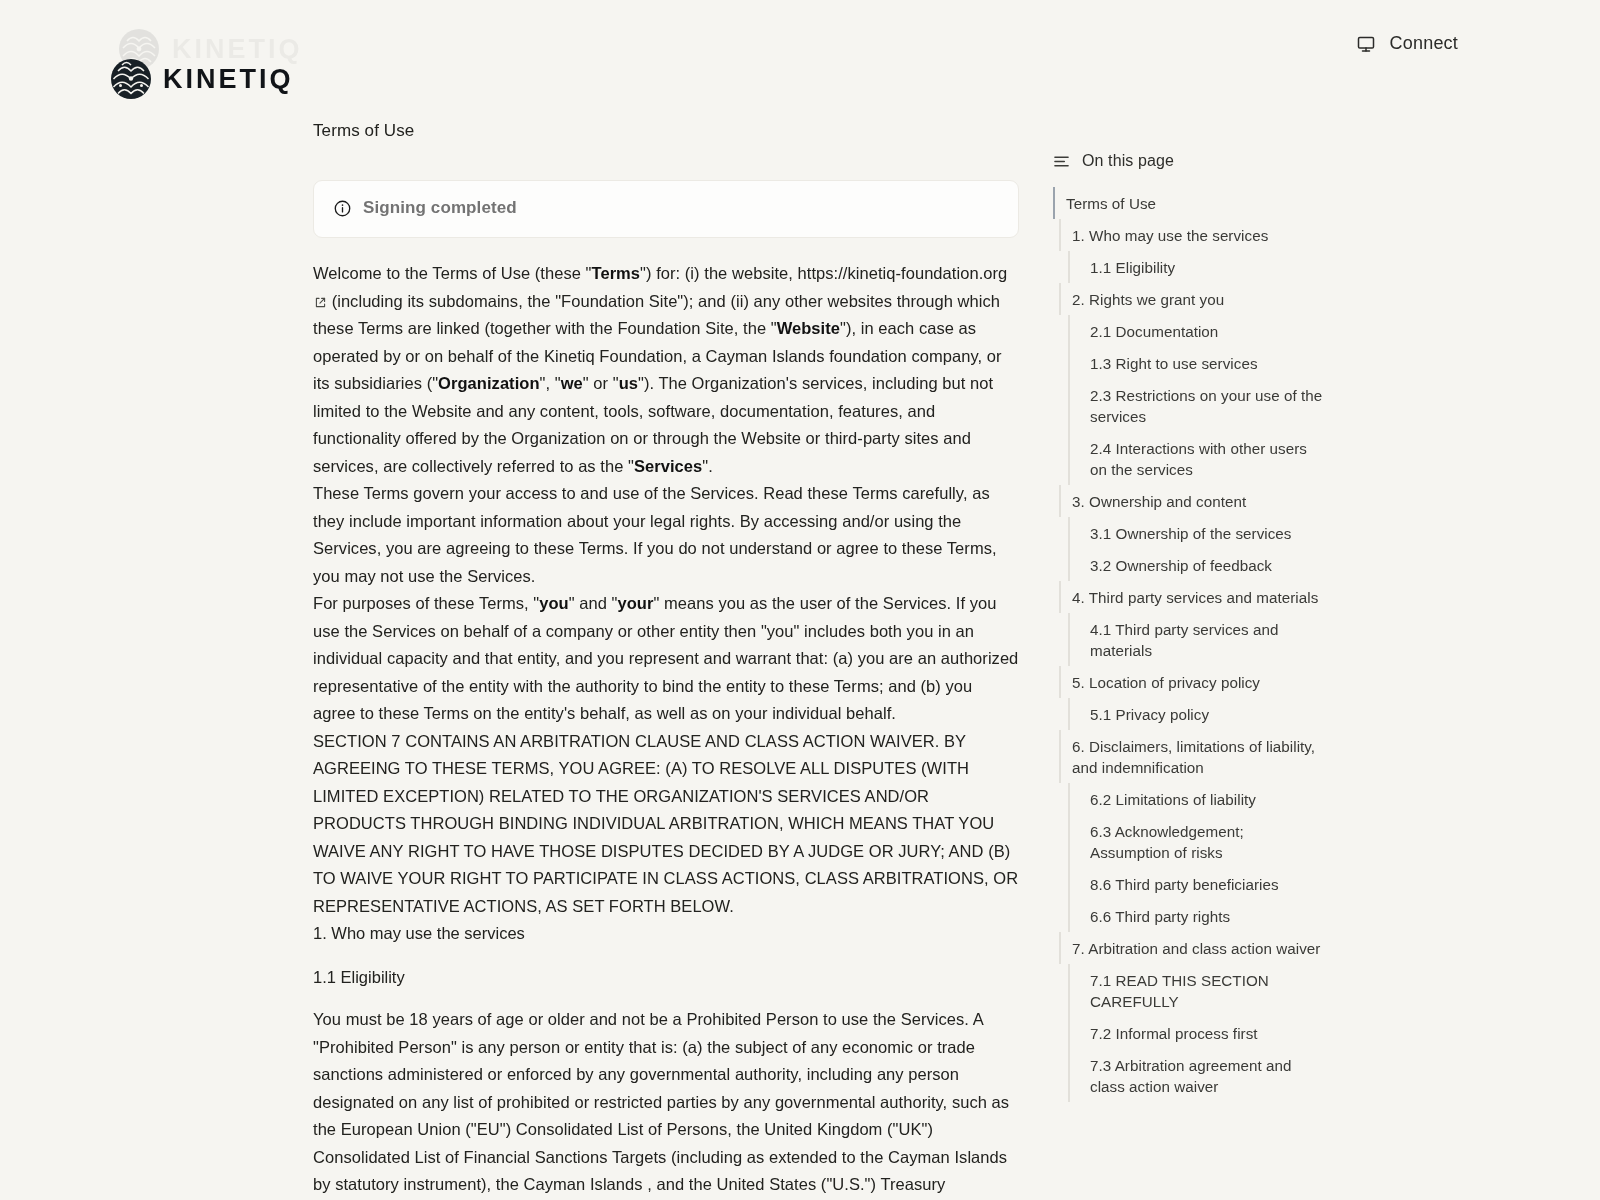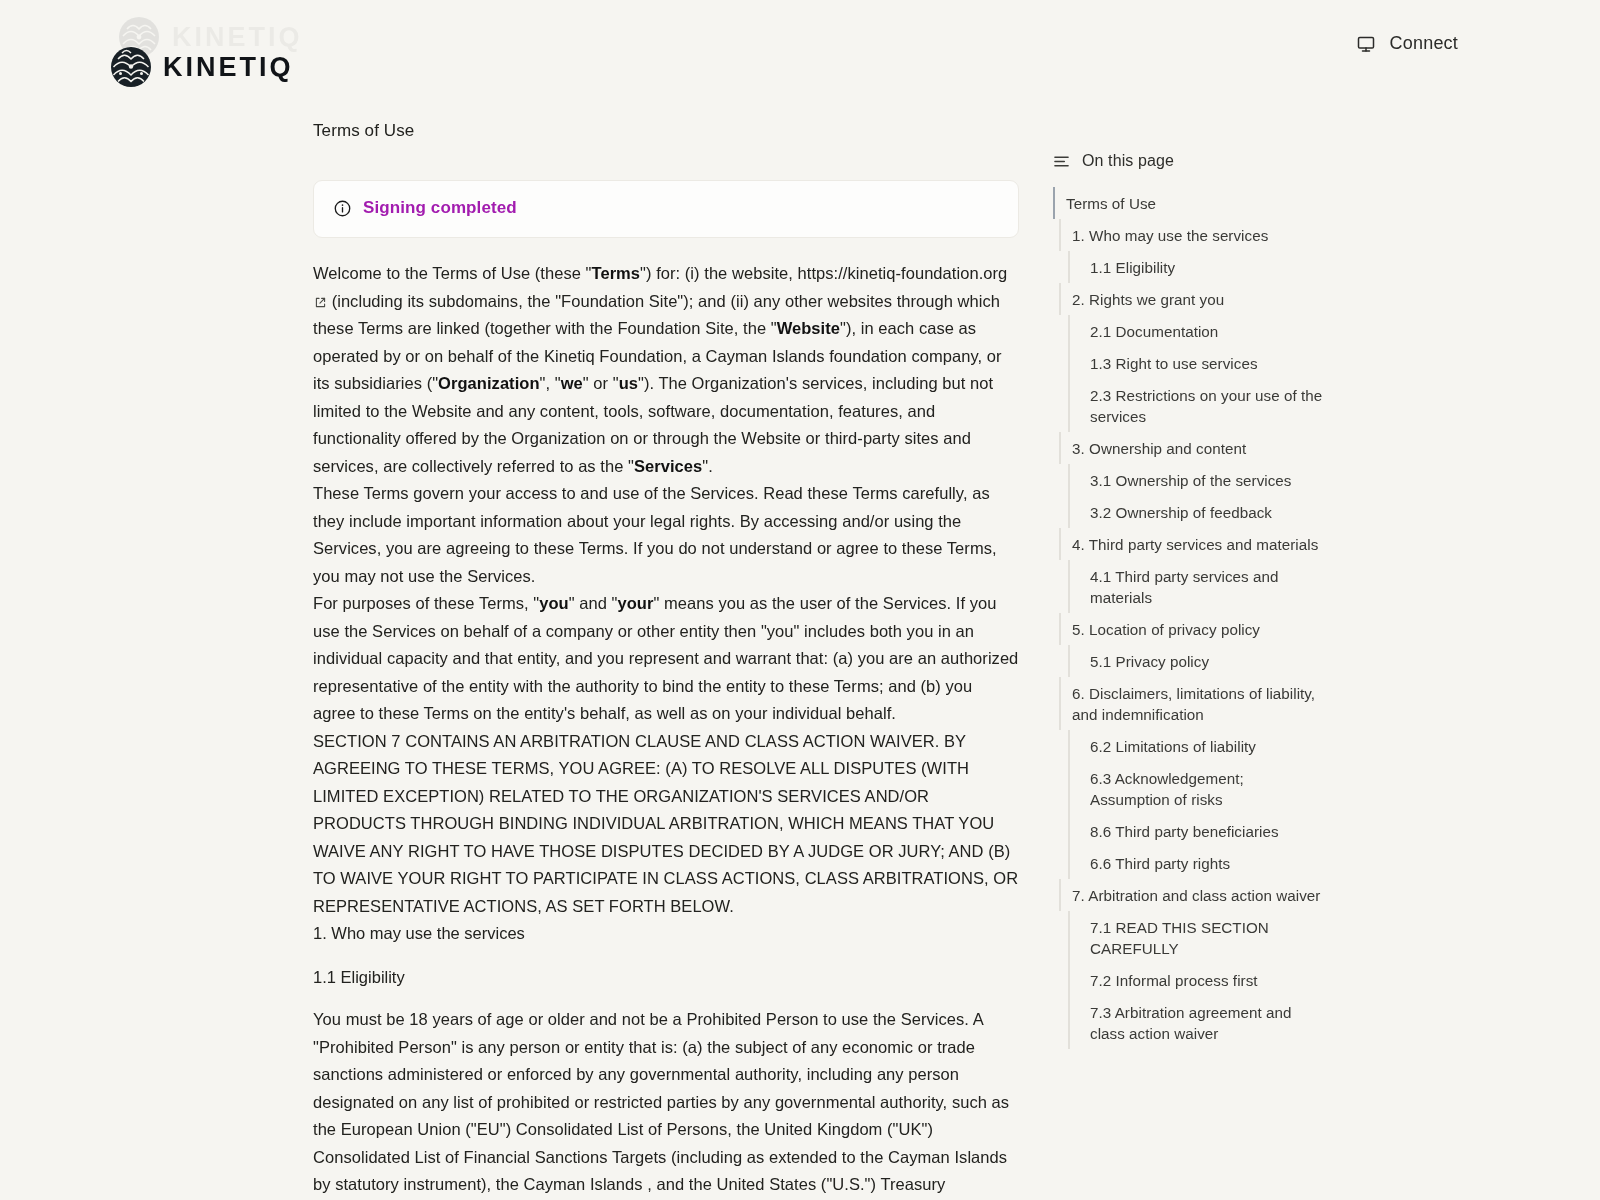--- a/index.html
+++ b/index.html
@@ -13,21 +13,21 @@
   }
 
   
   .header {
     position: relative;
     height: 96px;
   }
   .brand {
     position: absolute;
     left: 110px;
-    top: 16px;
+    top: 28px;
     width: 300px;
     height: 80px;
   }
   .brand-ghost {
     position: absolute;
     left: 8px; top: 0px;
     display: flex; align-items: center; gap: 12px;
     opacity: 0.085;
   }
   .brand-main {
@@ -85,21 +85,21 @@
     width: 706px;
   }
   .callout-head {
     display: flex;
     align-items: center;
     gap: 11px;
   }
   .callout-title {
     font-size: 17px;
     font-weight: 700;
-    color: #a21caf;
+    color: #737373;
     letter-spacing: .1px;
   }
   .callout-body {
     margin-top: 12px;
     font-size: 15.5px;
     color: #2c2c2a;
     letter-spacing: .05px;
   }
 
   
@@ -289,20 +289,24 @@
           <span class="txt">2.1 Documentation</span>
         </div>
         <div class="toc-item lvl2">
           <span class="rail"></span>
           <span class="txt">1.3 Right to use services</span>
         </div>
         <div class="toc-item lvl2">
           <span class="rail"></span>
           <span class="txt">2.3 Restrictions on your use of the services</span>
         </div>
+        <div class="toc-item lvl2">
+          <span class="rail"></span>
+          <span class="txt">2.4 Interactions with other users on the services</span>
+        </div>
         <div class="toc-item lvl1">
           <span class="rail"></span>
           <span class="txt">3. Ownership and content</span>
         </div>
         <div class="toc-item lvl2">
           <span class="rail"></span>
           <span class="txt">3.1 Ownership of the services</span>
         </div>
         <div class="toc-item lvl2">
           <span class="rail"></span>

